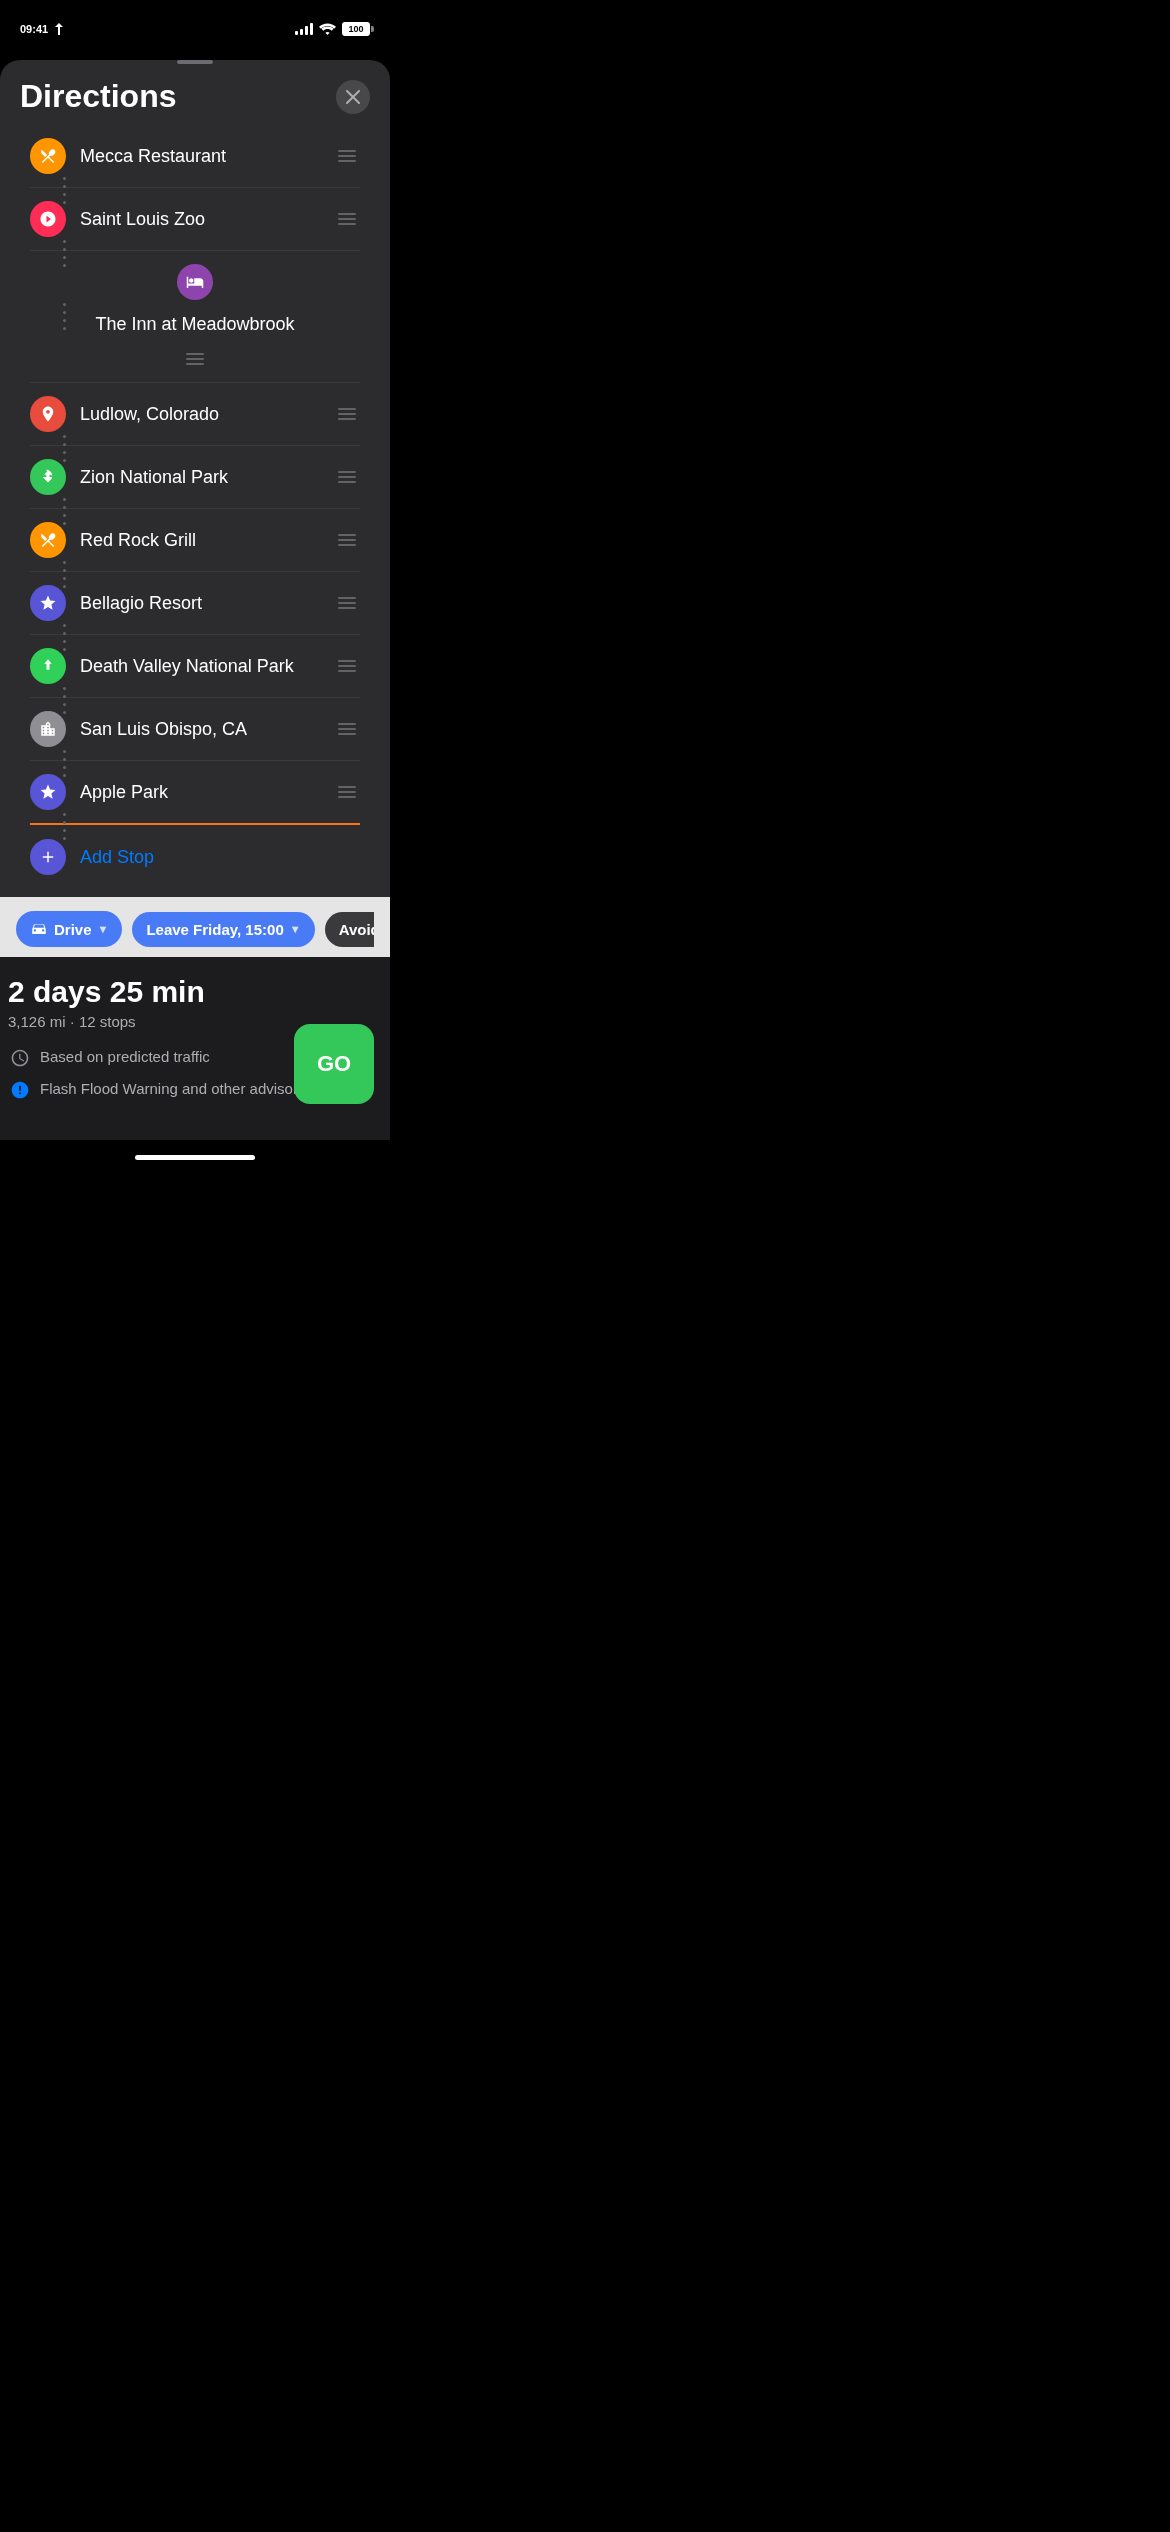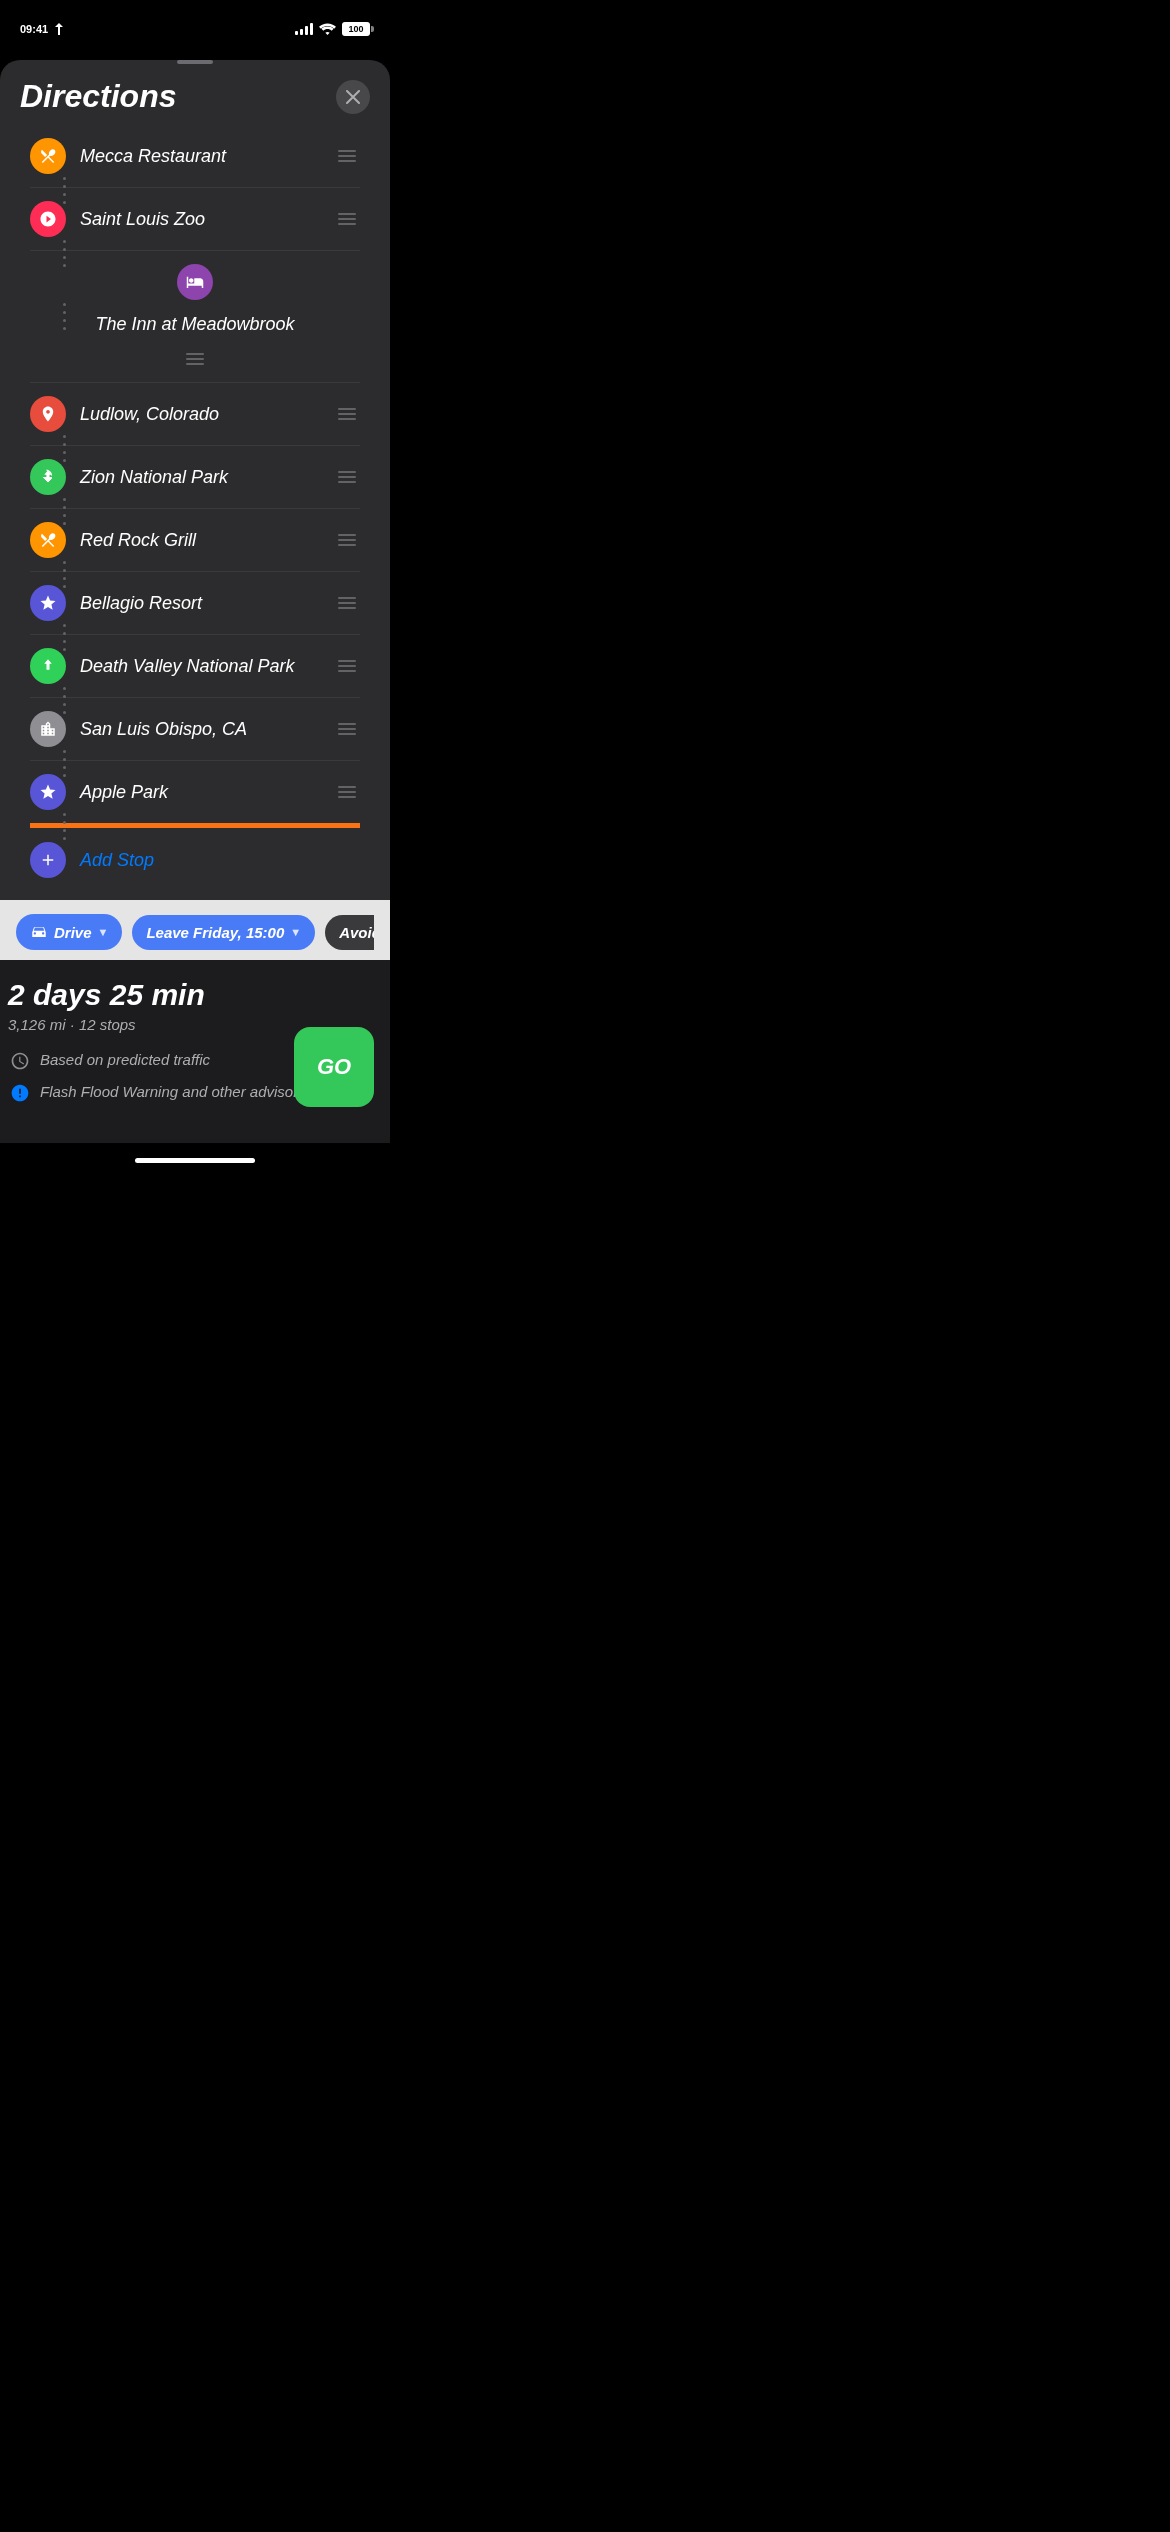--- a/index.html
+++ b/index.html
@@ -71,21 +71,20 @@
       opacity: 0.5;
     }
 
     
     .sheet {
       background: #2c2c2e;
       border-radius: 20px 20px 0 0;
       margin-top: 0;
       min-height: 794px;
       position: relative;
-      font-style: italic;
     }
 
     .sheet-handle {
       width: 36px;
       height: 4px;
       background: #6c6c70;
       border-radius: 2px;
       margin: 10px auto 0;
     }
 
@@ -552,21 +551,21 @@
           <span></span>
       </div>
       <div style="position:absolute;left:33px;top:52px;display:flex;flex-direction:column;gap:5px;z-index:0;">
         <div class="dot"></div>
           <div class="dot"></div>
           <div class="dot"></div>
           <div class="dot"></div>
       </div>
     </div>
 
-    <div class="stop-item" style="position:relative; border-bottom: 5px solid #f97316;">
+    <div class="stop-item" style="position:relative; border-bottom: 2px solid #f97316;">
       <div class="stop-icon icon-purple-star2">
         <svg width="18" height="18" viewBox="0 0 24 24" fill="white">
           <path d="M12 17.27L18.18 21l-1.64-7.03L22 9.24l-7.19-.61L12 2 9.19 8.63 2 9.24l5.46 4.73L5.82 21z"></path>
         </svg>
       </div>
       <span class="stop-name">Apple Park</span>
       <div class="drag-handle">
         <span></span>
           <span></span>
           <span></span>

